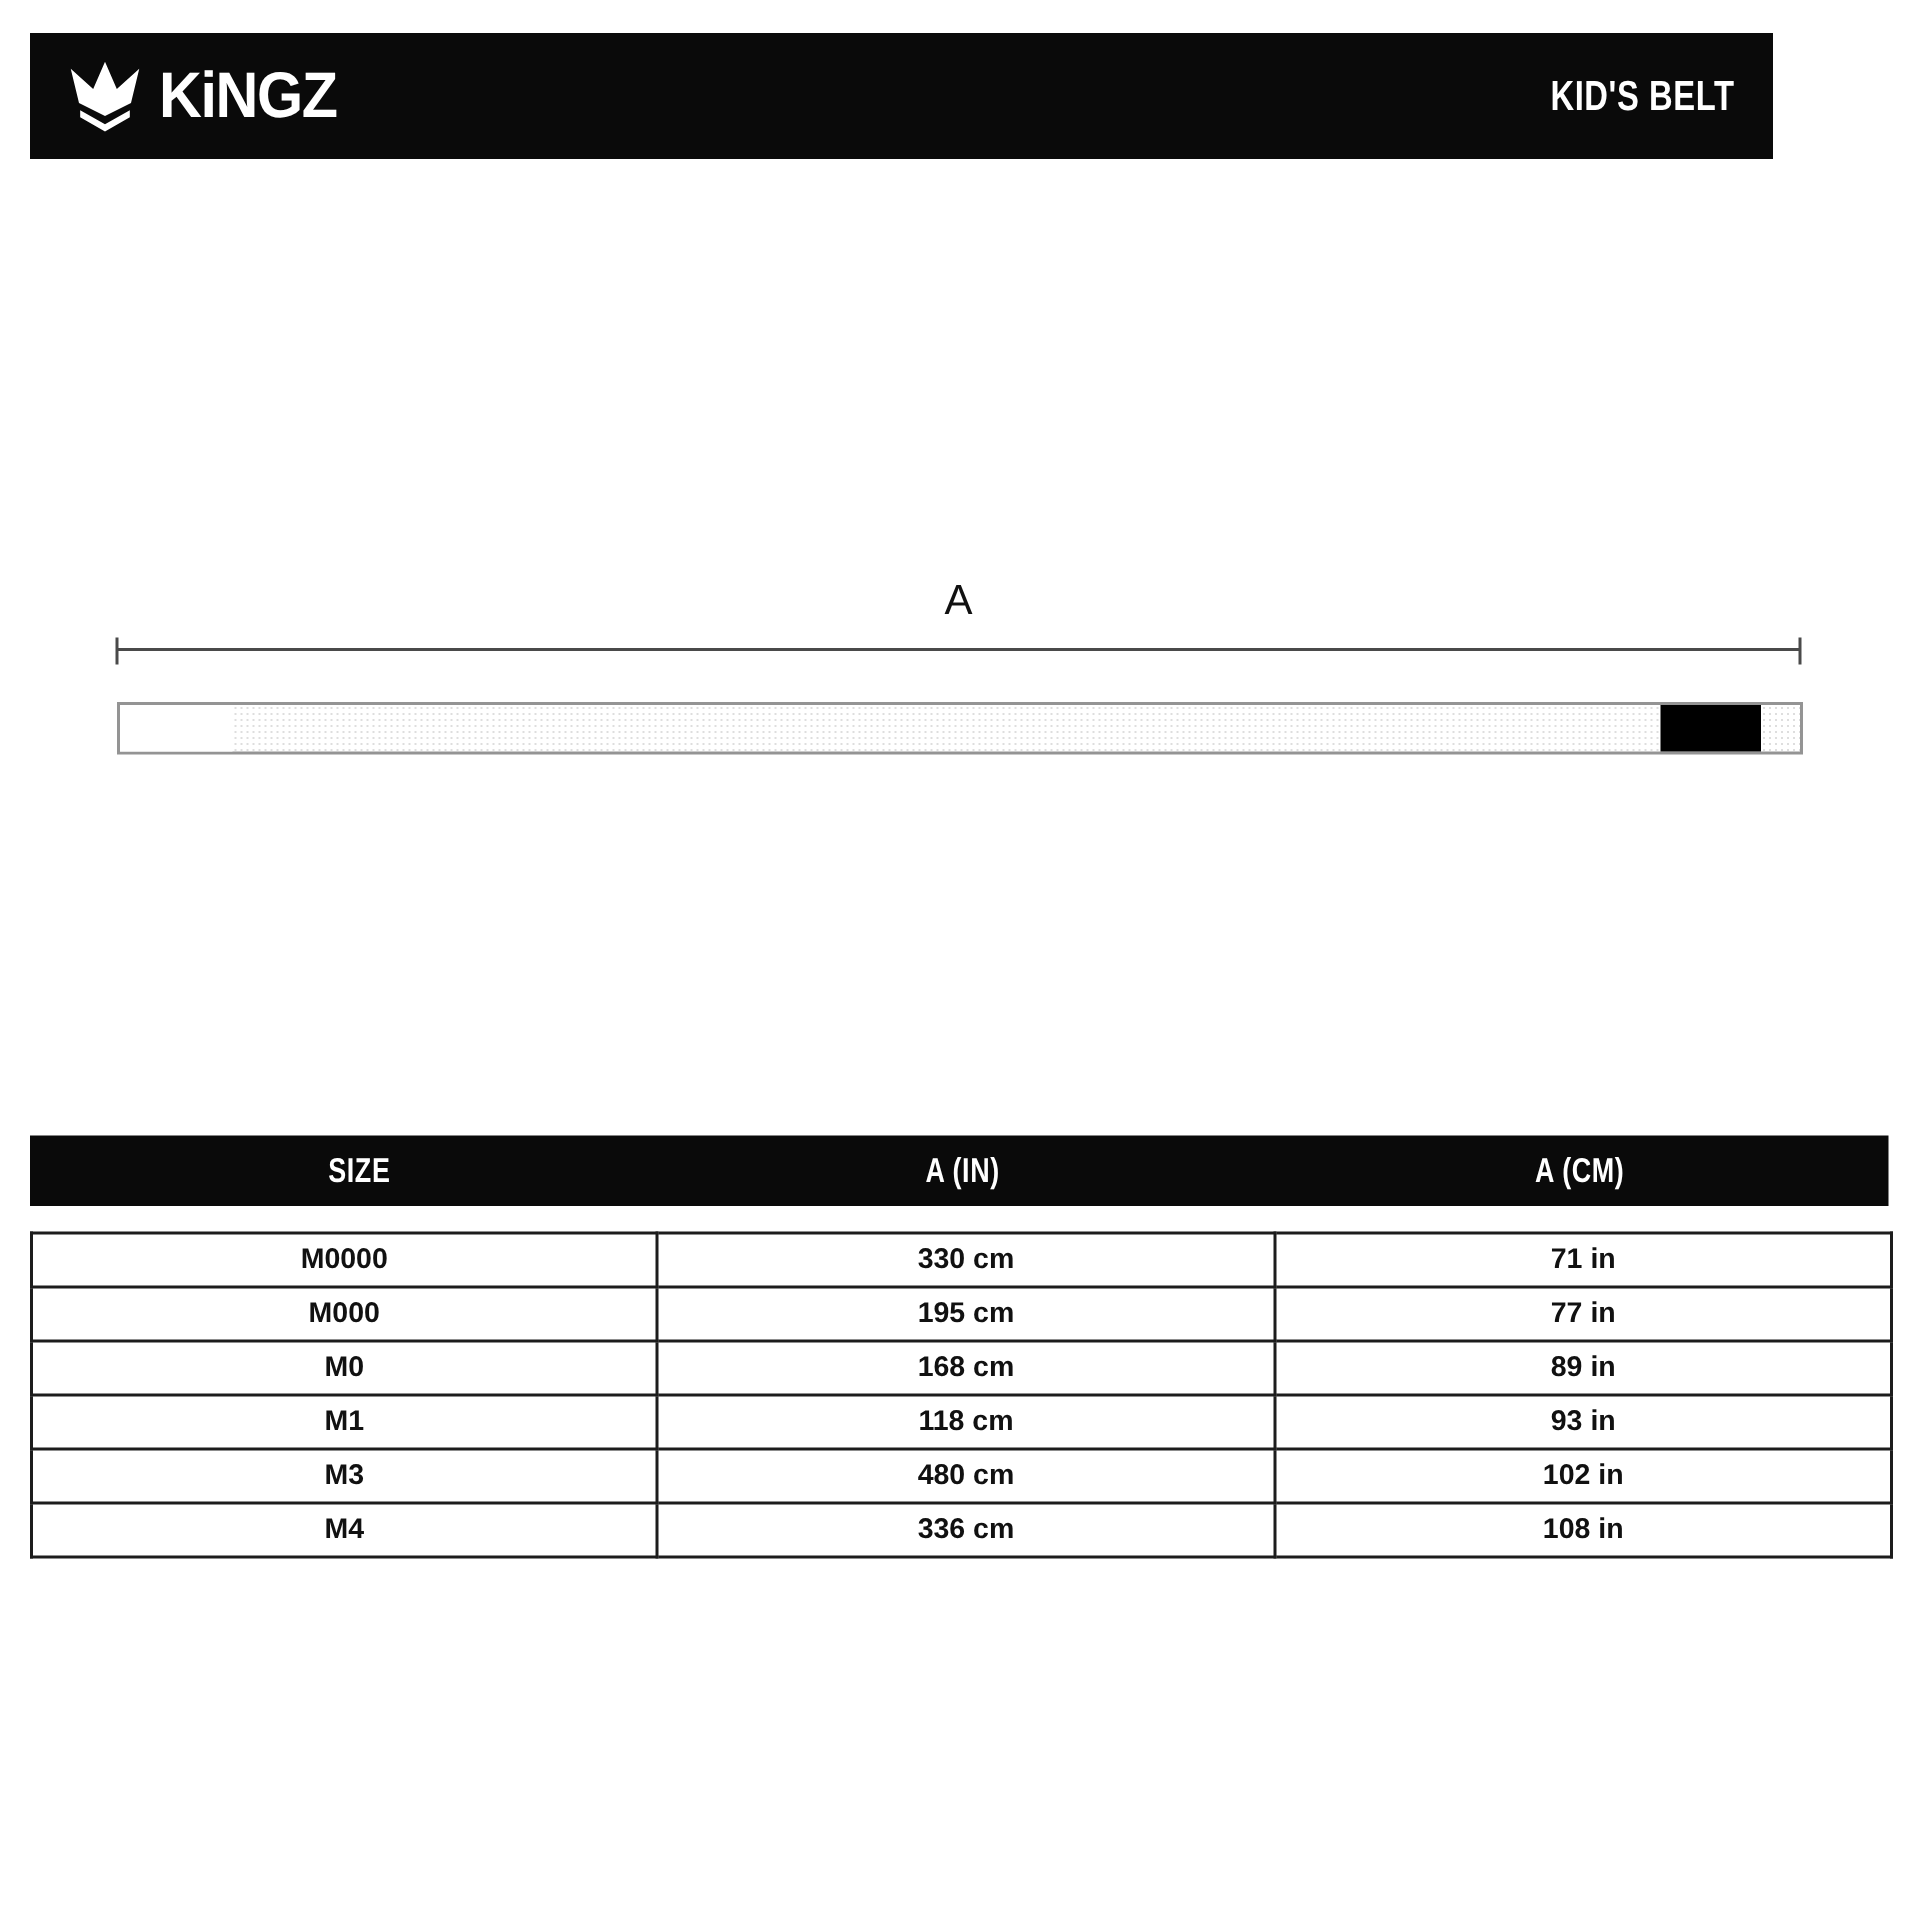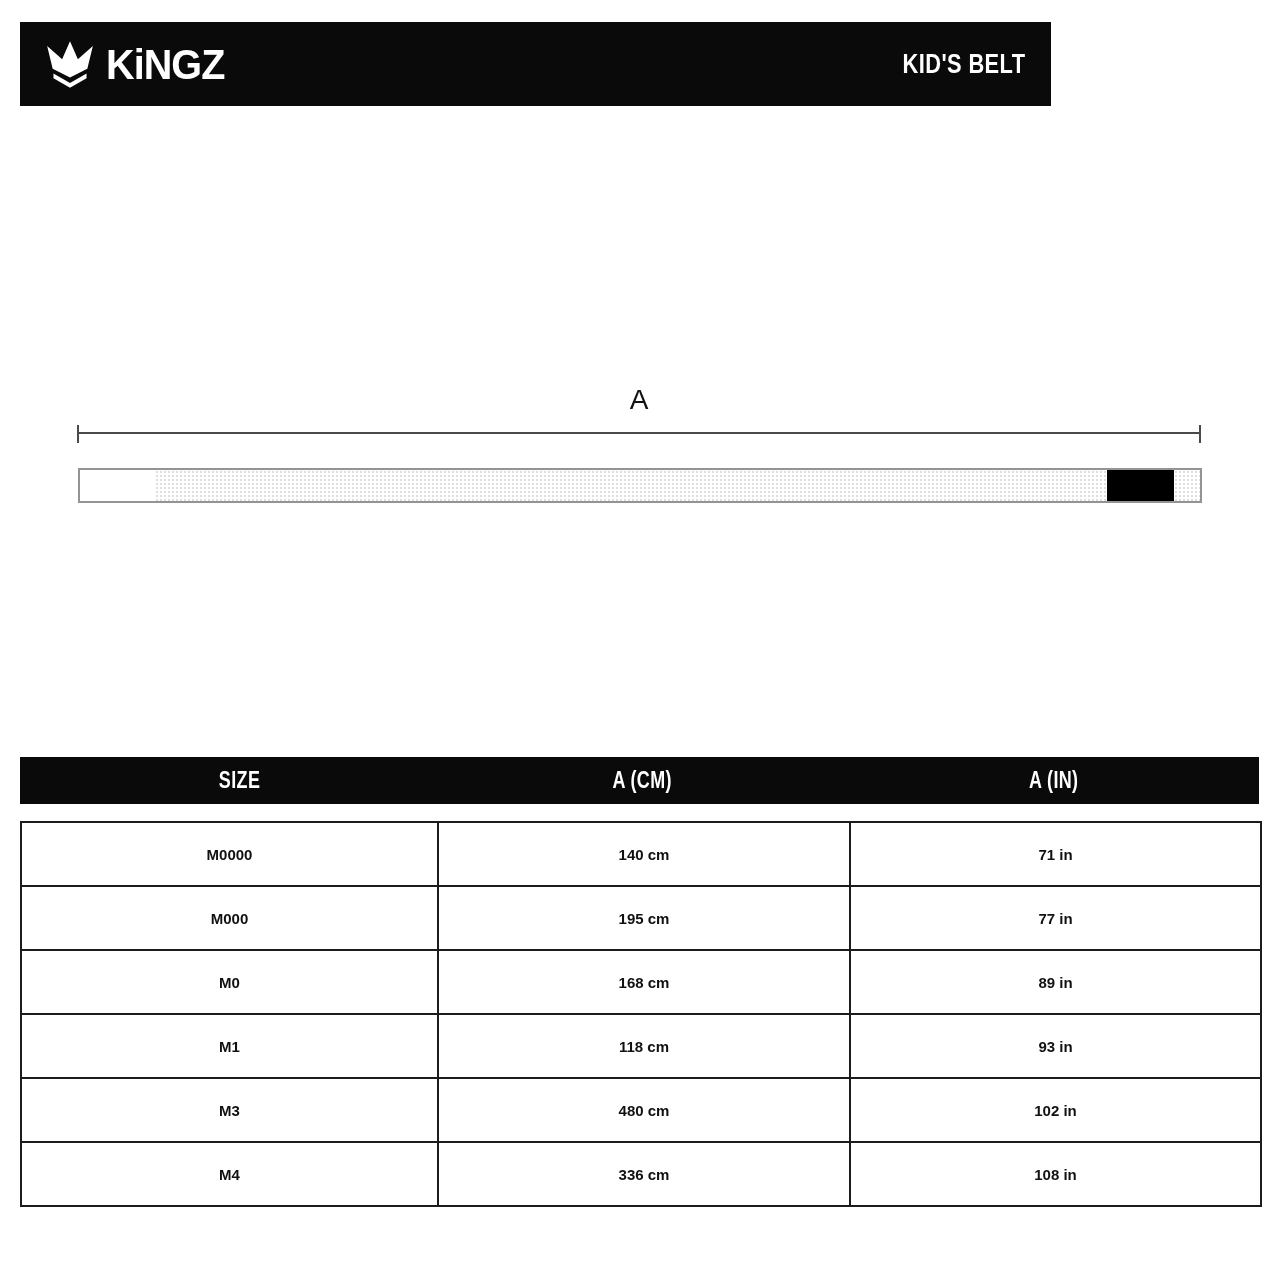--- a/index.html
+++ b/index.html
@@ -16,21 +16,21 @@
     font-family: "Liberation Sans", sans-serif;
     width: 1279px; height: 1280px;
     position: relative;
     overflow: hidden;
   }
   .page { position: absolute; inset: 0; background: #fff; }
 
   
   .topbar {
     position: absolute; left: 20px; top: 22px;
-    width: 1031px; height: 84px;
+    width: 1162px; height: 84px;
     background: var(--bar-bg);
     display: flex; align-items: center; justify-content: space-between;
     padding: 0 26px 0 23px;
   }
   .logo { display: flex; align-items: center; gap: 9px; }
   .crown { width: 54px; height: 52px; display: block; }
   .logo-text {
     color: var(--text-light);
     font-size: 43px; font-weight: bold;
     letter-spacing: -1px;
@@ -109,24 +109,24 @@
     white-space: nowrap;
   }
 
   table.size-table {
     position: absolute; left: 20px; top: 821px;
     width: 1240px;
     border-collapse: collapse;
     table-layout: fixed;
   }
   table.size-table td {
-    height: 64px;
+    height: 36px;
     border: 2px solid var(--table-border);
     text-align: center; vertical-align: middle;
-    font-size: 15px; font-weight: bold; color: #111;
+    font-size: 19px; font-weight: bold; color: #111;
   }
 </style>
 </head>
 <body>
 
 <div class="page">
 
   <header class="topbar">
     <div class="logo">
       <svg class="crown" viewBox="0 0 64 66" xmlns="http://www.w3.org/2000/svg" aria-hidden="true">
@@ -150,38 +150,38 @@
       <div class="belt-seg seg-rank"></div>
       <div class="belt-seg seg-tip"></div>
     </div>
   </section>
 
   <section>
     <div class="table-header">
       <div class="col col-1">
         <span class="condensed">SIZE</span>
       </div>
+      <div class="col col-3">
+        <span class="condensed">A (IN)</span>
+      </div>
       <div class="col col-2">
         <span class="condensed">A (CM)</span>
-      </div>
-      <div class="col col-3">
-        <span class="condensed">A (IN)</span>
       </div>
     </div>
 
     <table class="size-table">
       <colgroup>
         <col style="width:417px">
           <col style="width:412px">
           <col style="width:411px">
       </colgroup>
       <tbody>
           <tr>
             <td>M0000</td>
-            <td>140 cm</td>
+            <td>330 cm</td>
             <td>71 in</td>
           </tr>
           <tr>
             <td>M000</td>
             <td>195 cm</td>
             <td>77 in</td>
           </tr>
           <tr>
             <td>M0</td>
             <td>168 cm</td>

